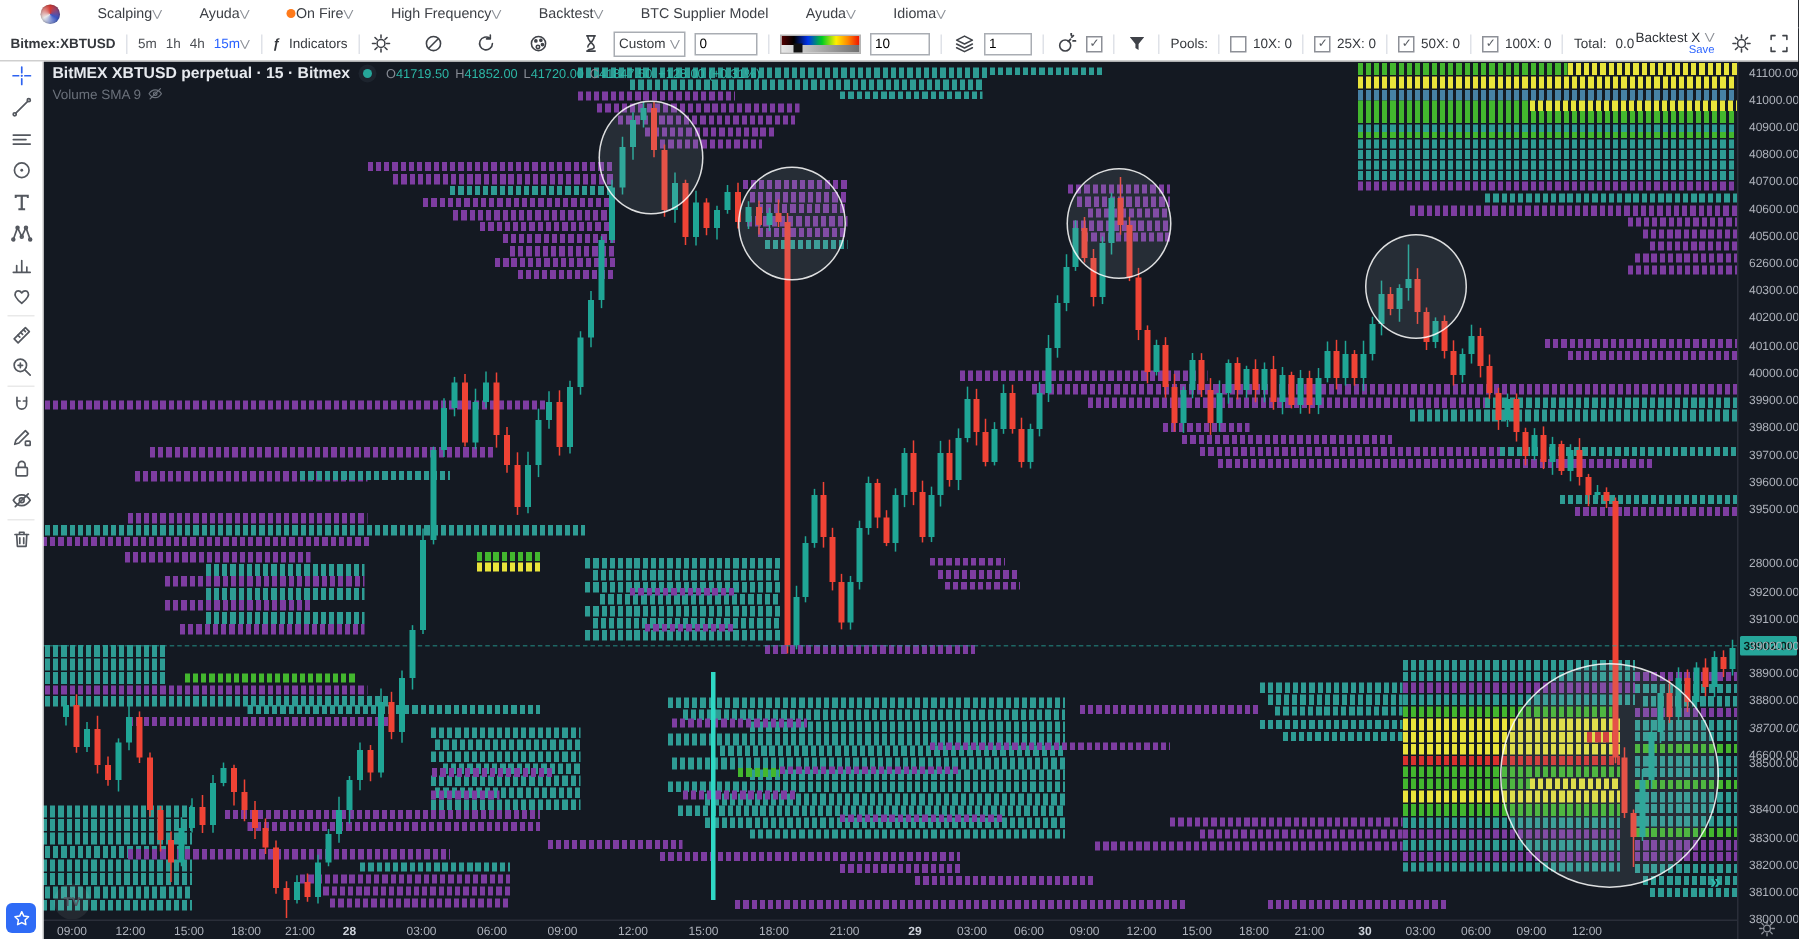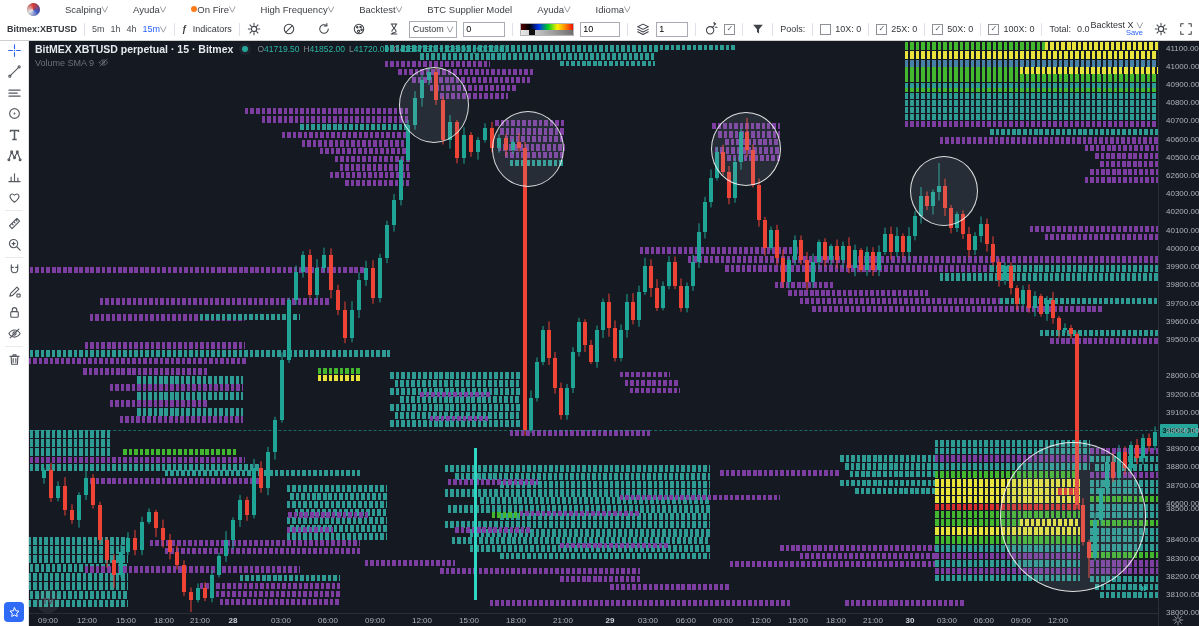--- a/index.html
+++ b/index.html
@@ -1017,21 +1017,21 @@
       <span class="plabel" style="top: 258.51px;">39700.00</span>
       <span class="plabel" style="top: 276.725px;">39600.00</span>
       <span class="plabel" style="top: 294.94px;">39500.00</span>
       <span class="plabel" style="top: 295px; padding-left: 44px;">39400.00</span>
       <span class="plabel" style="top: 331.37px;">28000.00</span>
       <span class="plabel" style="top: 349.585px;">39200.00</span>
       <span class="plabel" style="top: 367.8px;">39100.00</span>
       <span class="plabel" style="top: 386.015px;">39000.00</span>
       <span class="plabel" style="top: 404.23px;">38900.00</span>
       <span class="plabel" style="top: 422.445px;">38800.00</span>
-      <span class="plabel" style="top: 440.66px;">38700.00</span>
+      <span class="plabel" style="top: 440.66px; font-style: italic;">38700.00</span>
       <span class="plabel" style="top: 458.875px;">46600.00</span>
       <span class="plabel" style="top: 464px;">38500.00</span>
       <span class="plabel" style="top: 495.305px;">38400.00</span>
       <span class="plabel" style="top: 513.52px;">38300.00</span>
       <span class="plabel" style="top: 531.735px;">38200.00</span>
       <span class="plabel" style="top: 549.95px;">38100.00</span>
       <span class="plabel" style="top: 568.165px;">38000.00</span>
     </div>
 
   <div class="time-axis" id="time-axis">

